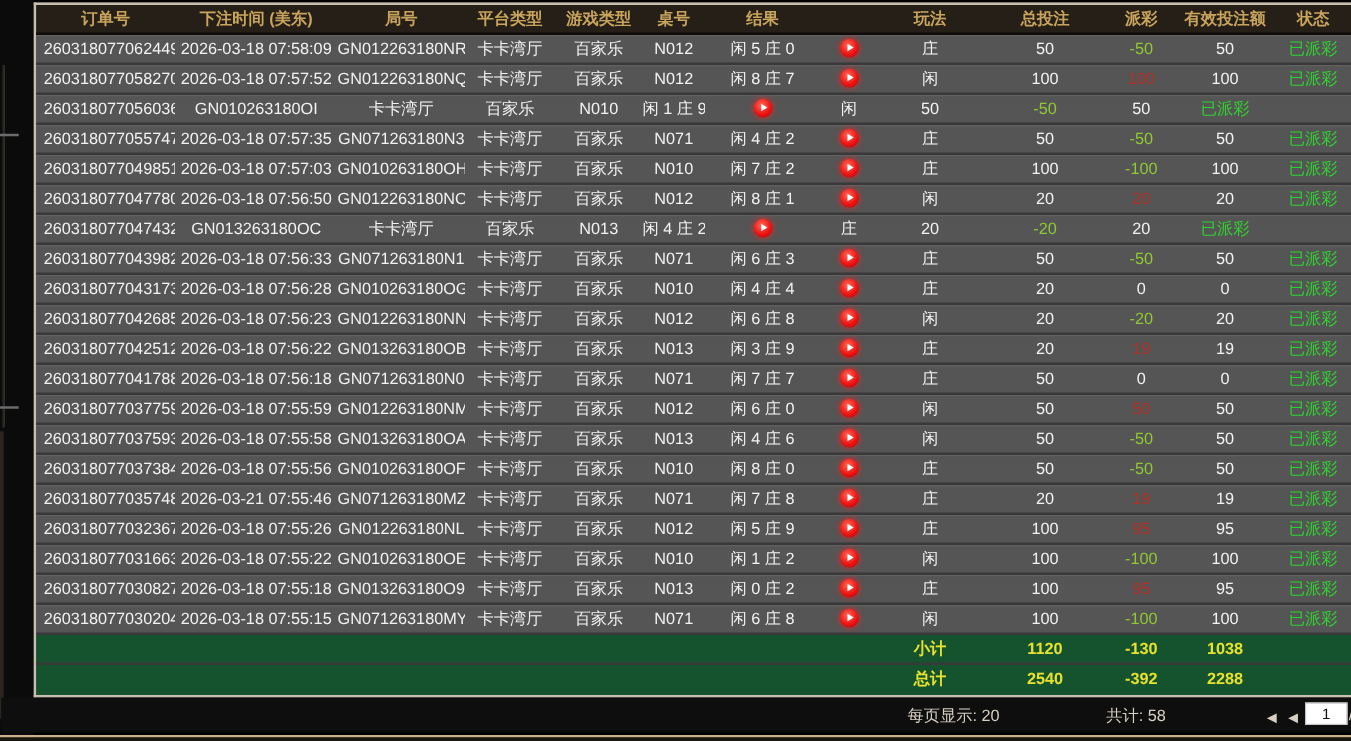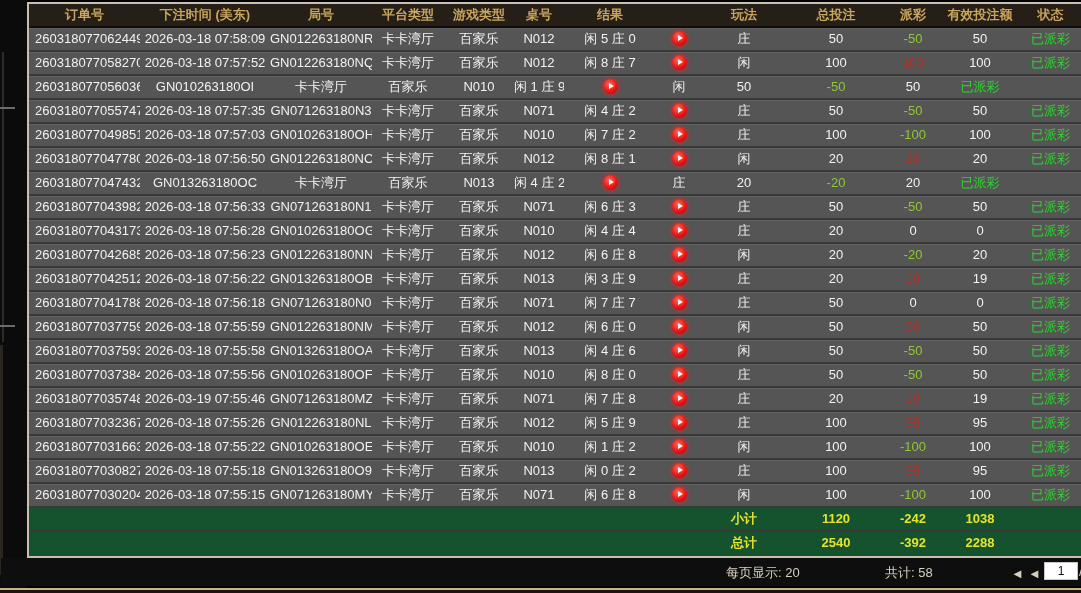--- a/index.html
+++ b/index.html
@@ -301,21 +301,21 @@
         <div class="td col-result">闲 8 庄 0</div>
         <div class="td col-icon"><span class="play-icon"><span class="tri"></span></span></div>
         <div class="td col-play">庄</div>
         <div class="td col-total_bet">50</div>
         <div class="td col-payout loss">-50</div>
         <div class="td col-valid_bet">50</div>
         <div class="td col-status">已派彩</div>
       </div>
       <div class="grid-row row">
         <div class="td col-order">260318077035748</div>
-        <div class="td col-time">2026-03-19 07:55:46</div>
+        <div class="td col-time">2026-03-21 07:55:46</div>
         <div class="td col-round">GN071263180MZ</div>
         <div class="td col-platform">卡卡湾厅</div>
         <div class="td col-game">百家乐</div>
         <div class="td col-table_no">N071</div>
         <div class="td col-result">闲 7 庄 8</div>
         <div class="td col-icon"><span class="play-icon"><span class="tri"></span></span></div>
         <div class="td col-play">庄</div>
         <div class="td col-total_bet">20</div>
         <div class="td col-payout win">19</div>
         <div class="td col-valid_bet">19</div>
@@ -379,21 +379,21 @@
         <div class="td col-total_bet">100</div>
         <div class="td col-payout loss">-100</div>
         <div class="td col-valid_bet">100</div>
         <div class="td col-status">已派彩</div>
       </div>
     </div>
 
   <div class="grid-row footer-row">
     <div class="td" style="grid-column:9">小计</div>
     <div class="td" style="grid-column:10">1120</div>
-    <div class="td" style="grid-column:11">-242</div>
+    <div class="td" style="grid-column:11">-130</div>
     <div class="td" style="grid-column:12">1038</div>
   </div>
 
   <div class="grid-row footer-row">
     <div class="td" style="grid-column:9">总计</div>
     <div class="td" style="grid-column:10">2540</div>
     <div class="td" style="grid-column:11">-392</div>
     <div class="td" style="grid-column:12">2288</div>
   </div>
 </div>

